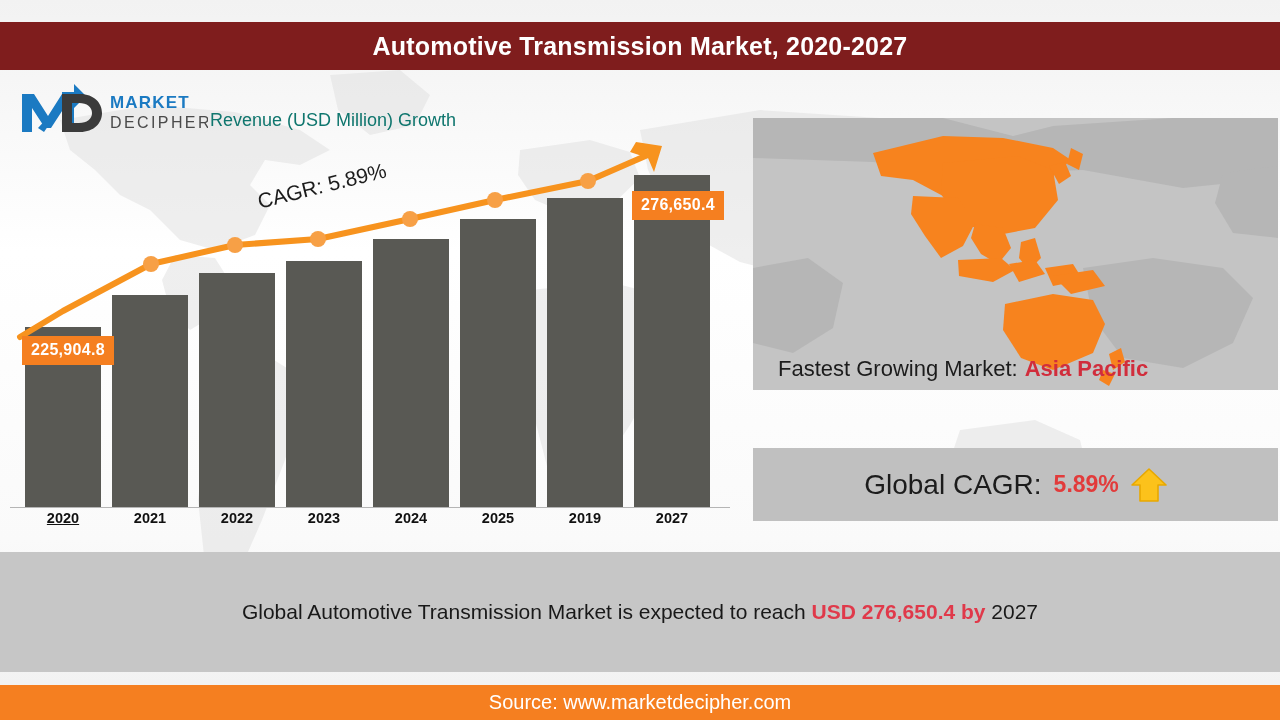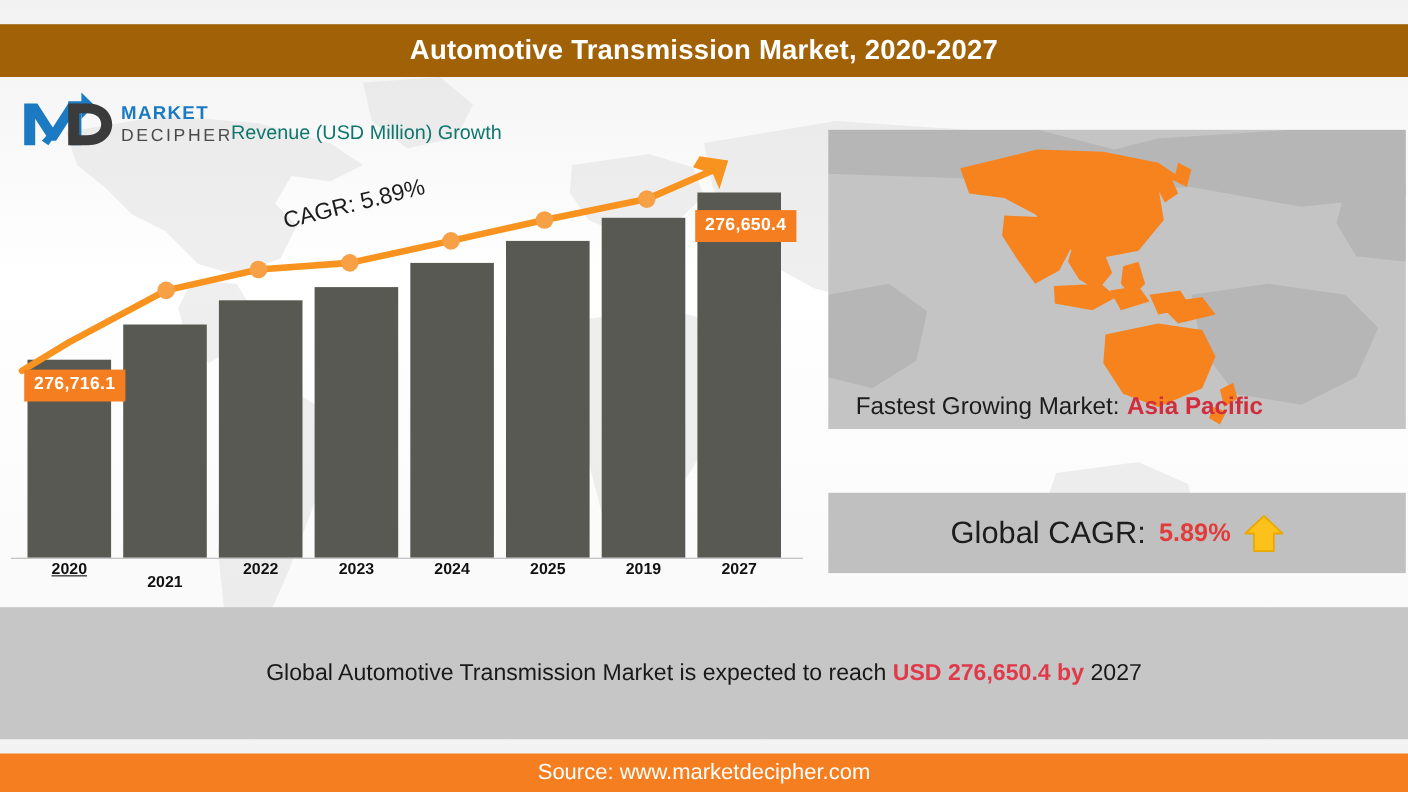--- a/index.html
+++ b/index.html
@@ -5,21 +5,21 @@
   html,body{margin:0;padding:0;}
   body{
     width:1280px;height:720px;position:relative;overflow:hidden;
     font-family:"Liberation Sans",sans-serif;
     background:linear-gradient(180deg,#f2f2f2 0%,#ffffff 35%,#fafafa 75%,#f0f0f0 100%);
   }
   
   #bg-map{position:absolute;left:0;top:0;width:1280px;height:720px;opacity:.55;}
   
   .band{position:absolute;left:0;width:1280px;display:flex;align-items:center;justify-content:center;}
-  #header-band{top:22px;height:48px;background:#a16207;}
+  #header-band{top:22px;height:48px;background:#7f1d1d;}
   #header-title{color:#fff;font-size:25px;font-weight:600;letter-spacing:.2px;}
   #footer-band{top:685px;height:35px;background:#F57F20;text-align:center;}
   #footer-text{color:#fff;font-size:20px;}
   
   #logo{position:absolute;left:18px;top:80px;width:190px;height:62px;}
   
   #chart-title{position:absolute;left:210px;top:110px;font-size:18px;color:#0f766e;}
   #chart{position:absolute;left:0px;top:140px;width:740px;height:380px;}
   #xaxis{position:absolute;left:0px;top:510px;width:740px;height:26px;}
   .xtick{position:absolute;font-size:14.5px;font-weight:bold;color:#111;text-align:center;transform:translateX(-50%);}
@@ -119,26 +119,26 @@
       <circle cx="318" cy="99" r="8"></circle>
       <circle cx="410" cy="79" r="8"></circle>
       <circle cx="495" cy="60" r="8"></circle>
       <circle cx="588" cy="41" r="8"></circle>
     </g>
   </g>
 </svg>
 
 <div id="cagr-annot">CAGR: 5.89%</div>
 
-<div class="bar-badge" style="left:22px;top:336px;">276,716.1</div>
+<div class="bar-badge" style="left:22px;top:336px;">225,904.8</div>
 <div class="bar-badge" style="left:632px;top:191px;">276,650.4</div>
 
 <div id="xaxis">
   <span class="xtick" style="left:63px;text-decoration:underline;">2020</span>
-  <span class="xtick" style="left:150px;margin-top:12px;">2021</span>
+  <span class="xtick" style="left:150px;">2021</span>
   <span class="xtick" style="left:237px;">2022</span>
   <span class="xtick" style="left:324px;">2023</span>
   <span class="xtick" style="left:411px;">2024</span>
   <span class="xtick" style="left:498px;">2025</span>
   <span class="xtick" style="left:585px;">2019</span>
   <span class="xtick" style="left:672px;">2027</span>
 </div>
 
 <div id="panel-map">
   <svg width="525" height="272" viewBox="0 0 525 272">

